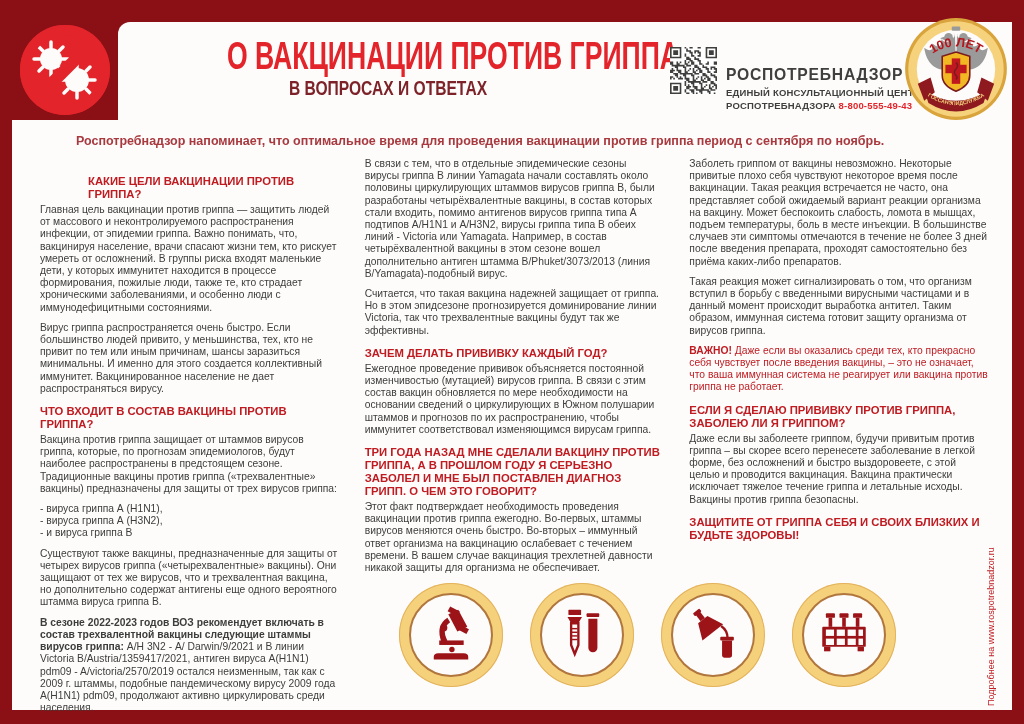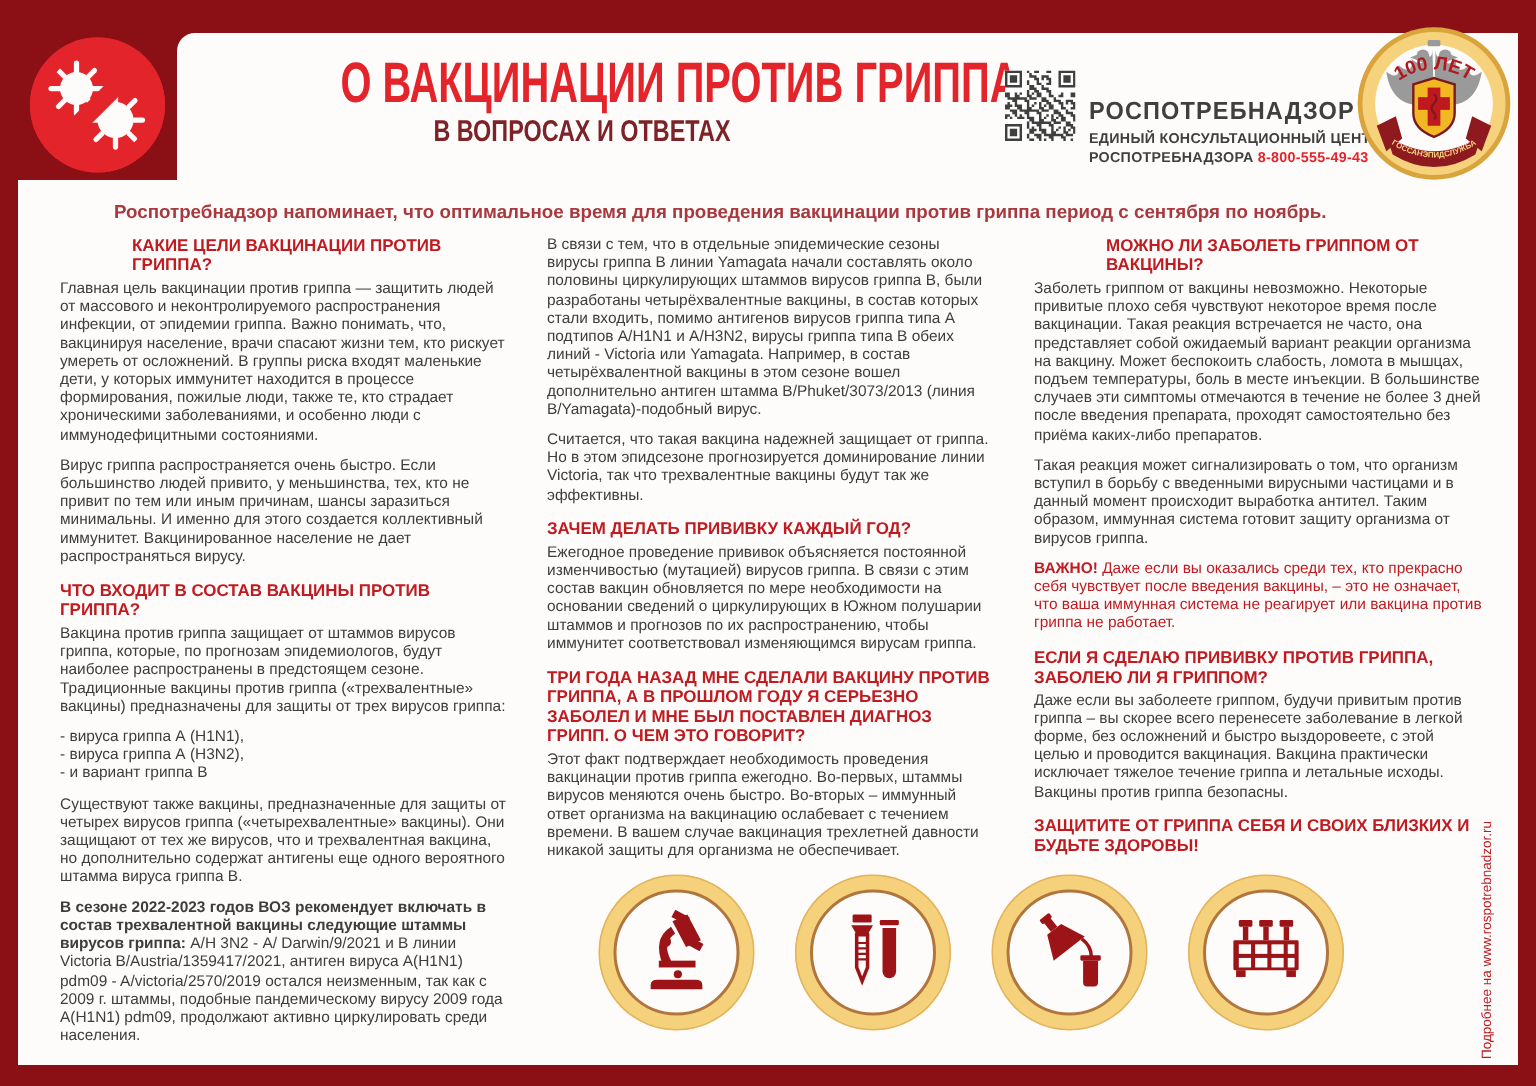--- a/index.html
+++ b/index.html
@@ -40,21 +40,21 @@
   .intro {
     position:absolute; left:28px; top:14px; right:40px;
     color:#a8393f; font-size:12.5px; font-weight:bold;padding-left:36px;
   }
   .cols { position:absolute; left:28px; top:38px; width:948px; display:flex; gap:26px; }
   .col { flex:1 1 0; min-width:0; }
   .col .h {
     color:#bf1b21; font-weight:bold; font-size:11.3px; line-height:13px;
     margin:10px 0 3px 0;
   }
-  .col .h:first-child { margin-top:0;padding-left:48px; }
+  .col .h:first-child { margin-top:17px;padding-left:48px; }
   .col p {
     color:#3d3d3b; font-size:10.3px; line-height:12.2px; margin:0 0 8px 0;
   }
   .col p b { font-weight:bold; color:#3d3d3b; }
   .col p.red { color:#bf1b21; }
   .col p.red b { color:#bf1b21; }
   .col .list { color:#3d3d3b; font-size:10.3px; line-height:12.2px; margin:0 0 8px 0; }
   
   .icon-row { position:absolute; left:0; top:583px; width:1024px; height:104px; }
   .icon-circle {
@@ -178,35 +178,34 @@
     <div class="cols">
       <div class="col">
           <div class="h">КАКИЕ ЦЕЛИ ВАКЦИНАЦИИ ПРОТИВ ГРИППА?</div>
           <p>Главная цель вакцинации против гриппа — защитить людей от массового и неконтролируемого распространения инфекции, от эпидемии гриппа. Важно понимать, что, вакцинируя население, врачи спасают жизни тем, кто рискует умереть от осложнений. В группы риска входят маленькие дети, у которых иммунитет находится в процессе формирования, пожилые люди, также те, кто страдает хроническими заболеваниями, и особенно люди с иммунодефицитными состояниями.</p>
           <p>Вирус гриппа распространяется очень быстро. Если большинство людей привито, у меньшинства, тех, кто не привит по тем или иным причинам, шансы заразиться минимальны. И именно для этого создается коллективный иммунитет. Вакцинированное население не дает распространяться вирусу.</p>
           <div class="h">ЧТО ВХОДИТ В СОСТАВ ВАКЦИНЫ ПРОТИВ ГРИППА?</div>
           <p>Вакцина против гриппа защищает от штаммов вирусов гриппа, которые, по прогнозам эпидемиологов, будут наиболее распространены в предстоящем сезоне. Традиционные вакцины против гриппа («трехвалентные» вакцины) предназначены для защиты от трех вирусов гриппа:</p>
           <div class="list">
             <div>- вируса гриппа А (H1N1),</div>
             <div>- вируса гриппа А (H3N2),</div>
-            <div>- и вариант гриппа В</div>
+            <div>- и вируса гриппа В</div>
           </div>
           <p>Существуют также вакцины, предназначенные для защиты от четырех вирусов гриппа («четырехвалентные» вакцины). Они защищают от тех же вирусов, что и трехвалентная вакцина, но дополнительно содержат антигены еще одного вероятного штамма вируса гриппа В.</p>
           <p><b>В сезоне 2022-2023 годов ВОЗ рекомендует включать в состав трехвалентной вакцины следующие штаммы вирусов гриппа:</b> А/Н 3N2 - А/ Darwin/9/2021 и В линии Victoria B/Austria/1359417/2021, антиген вируса A(H1N1) pdm09 - A/victoria/2570/2019 остался неизменным, так как с 2009 г. штаммы, подобные пандемическому вирусу 2009 года A(H1N1) pdm09, продолжают активно циркулировать среди населения.</p>
         </div>
       <div class="col">
           <p>В связи с тем, что в отдельные эпидемические сезоны вирусы гриппа В линии Yamagata начали составлять около половины циркулирующих штаммов вирусов гриппа В, были разработаны четырёхвалентные вакцины, в состав которых стали входить, помимо антигенов вирусов гриппа типа А подтипов А/H1N1 и А/H3N2, вирусы гриппа типа В обеих линий - Victoria или Yamagata. Например, в состав четырёхвалентной вакцины в этом сезоне вошел дополнительно антиген штамма B/Phuket/3073/2013 (линия B/Yamagata)-подобный вирус.</p>
           <p>Считается, что такая вакцина надежней защищает от гриппа. Но в этом эпидсезоне прогнозируется доминирование линии Victoria, так что трехвалентные вакцины будут так же эффективны.</p>
           <div class="h">ЗАЧЕМ ДЕЛАТЬ ПРИВИВКУ КАЖДЫЙ ГОД?</div>
           <p>Ежегодное проведение прививок объясняется постоянной изменчивостью (мутацией) вирусов гриппа. В связи с этим состав вакцин обновляется по мере необходимости на основании сведений о циркулирующих в Южном полушарии штаммов и прогнозов по их распространению, чтобы иммунитет соответствовал изменяющимся вирусам гриппа.</p>
           <div class="h">ТРИ ГОДА НАЗАД МНЕ СДЕЛАЛИ ВАКЦИНУ ПРОТИВ ГРИППА, А В ПРОШЛОМ ГОДУ Я СЕРЬЕЗНО ЗАБОЛЕЛ И МНЕ БЫЛ ПОСТАВЛЕН ДИАГНОЗ ГРИПП. О ЧЕМ ЭТО ГОВОРИТ?</div>
           <p>Этот факт подтверждает необходимость проведения вакцинации против гриппа ежегодно. Во-первых, штаммы вирусов меняются очень быстро. Во-вторых – иммунный ответ организма на вакцинацию ослабевает с течением времени. В вашем случае вакцинация трехлетней давности никакой защиты для организма не обеспечивает.</p>
         </div>
       <div class="col">
-          <div class="h">МОЖНО ЛИ ЗАБОЛЕТЬ ГРИППОМ ОТ ВАКЦИНЫ?</div>
           <p>Заболеть гриппом от вакцины невозможно. Некоторые привитые плохо себя чувствуют некоторое время после вакцинации. Такая реакция встречается не часто, она представляет собой ожидаемый вариант реакции организма на вакцину. Может беспокоить слабость, ломота в мышцах, подъем температуры, боль в месте инъекции. В большинстве случаев эти симптомы отмечаются в течение не более 3 дней после введения препарата, проходят самостоятельно без приёма каких-либо препаратов.</p>
           <p>Такая реакция может сигнализировать о том, что организм вступил в борьбу с введенными вирусными частицами и в данный момент происходит выработка антител. Таким образом, иммунная система готовит защиту организма от вирусов гриппа.</p>
           <p class="red"><b>ВАЖНО!</b> Даже если вы оказались среди тех, кто прекрасно себя чувствует после введения вакцины, – это не означает, что ваша иммунная система не реагирует или вакцина против гриппа не работает.</p>
           <div class="h">ЕСЛИ Я СДЕЛАЮ ПРИВИВКУ ПРОТИВ ГРИППА, ЗАБОЛЕЮ ЛИ Я ГРИППОМ?</div>
           <p>Даже если вы заболеете гриппом, будучи привитым против гриппа – вы скорее всего перенесете заболевание в легкой форме, без осложнений и быстро выздоровеете, с этой целью и проводится вакцинация. Вакцина практически исключает тяжелое течение гриппа и летальные исходы. Вакцины против гриппа безопасны.</p>
           <div class="h">ЗАЩИТИТЕ ОТ ГРИППА СЕБЯ И СВОИХ БЛИЗКИХ И БУДЬТЕ ЗДОРОВЫ!</div>
         </div>
     </div>
 
     <div class="icon-row" style="left:-12px; top:463px;">

